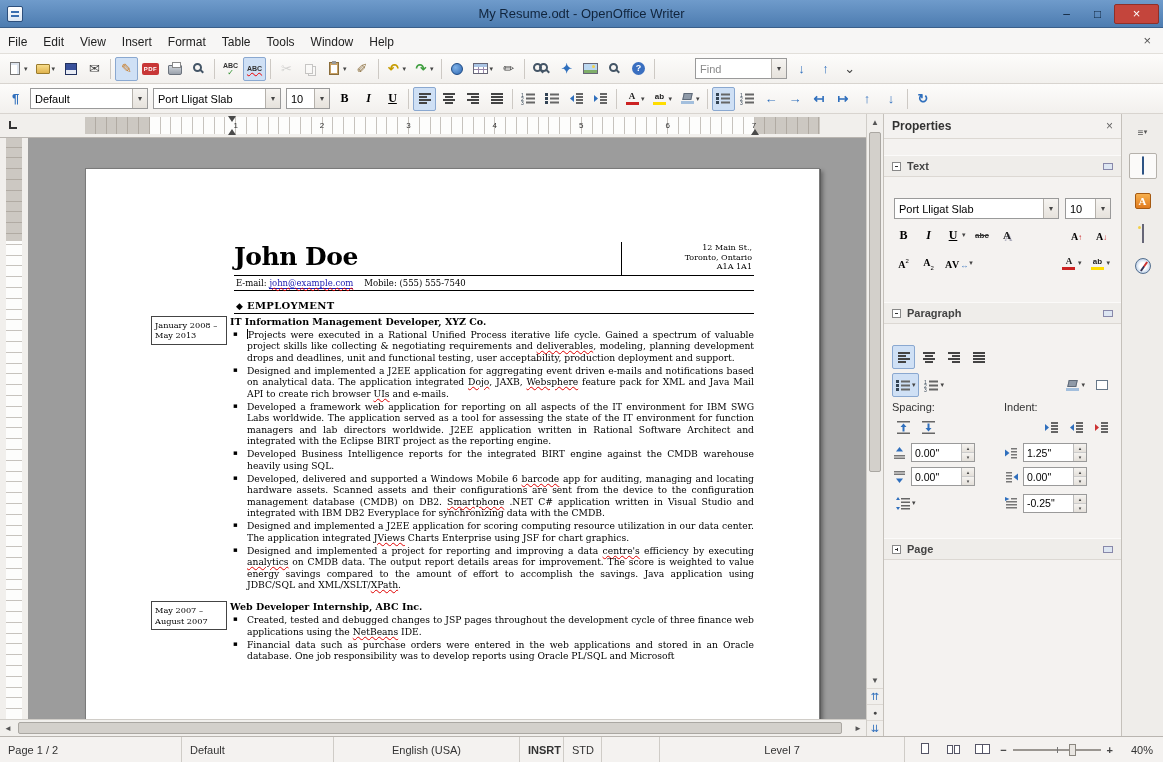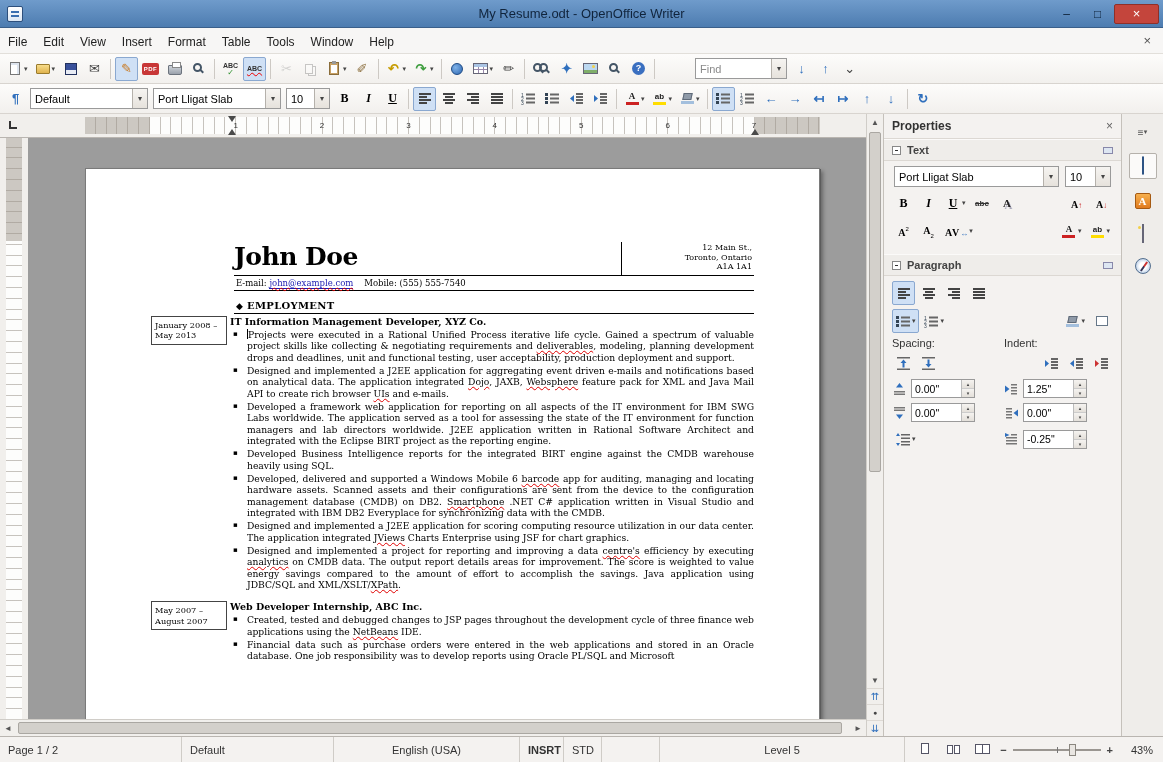--- a/index.html
+++ b/index.html
@@ -137,21 +137,21 @@
   .sbtn.nav { color:#2f6fbd; font-size:10px; border-top:1px solid #ddd9d4; }
   .sbtn.nav .dot { color:#444; font-size:7px; }
   .vtrack { flex:1; position:relative; }
   .vthumb { position:absolute; top:2px; height:340px; left:2px; right:2px; background:#d3d0cb; border:1px solid #aaa7a2; border-radius:2px; }
   .hscroll { height:17px; background:#f1efec; border-top:1px solid #d0cdc8; display:flex; align-items:stretch; }
   .htrack { flex:1; position:relative; }
   .hthumb { position:absolute; left:2px; right:8px; top:2px; bottom:2px; background:#d3d0cb; border:1px solid #aaa7a2; border-radius:2px; }
   .hscroll .sbtn { width:16px; height:auto; }
 
   
-  .sidebar { width:238px; background:#f4f2f0; border-left:1px solid #c5c1bb; display:flex; flex-direction:column; font-size:11px; }
+  .sidebar { width:238px; background:#f4f2f0; border-left:1px solid #c5c1bb; display:flex; flex-direction:column; font-size:11px;gap:16px; }
   .sb-header { height:25px; display:flex; align-items:center; padding:0 8px; border-bottom:1px solid #dcd8d3; }
   .sb-header .ti { font-weight:bold; color:#333; font-size:12px; }
   .sb-x { margin-left:auto; color:#666; font-size:12px; }
   .sb-sechead { height:22px; display:flex; align-items:center; gap:6px; padding:0 8px; background:#efedea;
                 border-bottom:1px solid #dcd8d3; border-top:1px solid #fbfaf9; }
   .sb-sechead .st { font-weight:bold; color:#444; }
   .sb-sechead .ci-more { margin-left:auto; }
   .sb-body { padding:5px 8px 7px 8px; }
   .sb-row { display:flex; align-items:center; gap:2px; margin-bottom:4px; }
   .sb-row .combo.grow { flex:1; }
@@ -1028,20 +1028,25 @@
               <span class="spv">-0.25"</span>
               <span class="sparr">
                   <i>▴</i>
                   <i>▾</i>
                 </span>
             </span>
           </div>
         </div>
       </div>
 
+      <div class="sb-sechead">
+        <span class="ci-exp plus"></span>
+        <span class="st">Page</span>
+        <span class="ci-more"></span>
+      </div>
     </div>
 
     <div class="tabstrip">
       <span class="dk">
           <span style="font-size:10px;color:#555">≡</span>
           <span style="font-size:7px;color:#555">▾</span>
         </span>
       <span id="decks" style="display: flex; flex-direction: column; gap: 8px;">
           <span class="dk active">
             <span><span class="dkp"></span></span>
@@ -1059,32 +1064,32 @@
     </div>
   </div>
 
   <div class="statusbar">
     <span class="ss w1">Page 1 / 2</span>
     <span class="ss w2">Default</span>
     <span class="ss w3">English (USA)</span>
     <span class="ss w4">INSRT</span>
     <span class="ss w5">STD</span>
     <span class="ss w6"></span>
-    <span class="ss w7 center">Level 5</span>
+    <span class="ss w7 center">Level 7</span>
     <span class="sright">
       <span class="btn">
           <span><span class="vw1"></span></span>
         </span>
       <span class="btn">
           <span><span class="vw1" style="width:6px;height:9px"></span><span class="vw1" style="width:6px;height:9px;margin-left:1px"></span></span>
         </span>
       <span class="btn">
           <span><span class="vwb"></span></span>
         </span>
       <span style="font-weight:bold;color:#444">−</span>
       <span class="zslider">
           <span class="zthumb"></span>
         </span>
       <span style="font-weight:bold;color:#444">+</span>
-      <span class="zpct">43%</span>
+      <span class="zpct">40%</span>
     </span>
   </div>
 </div>
 
 </body></html>

